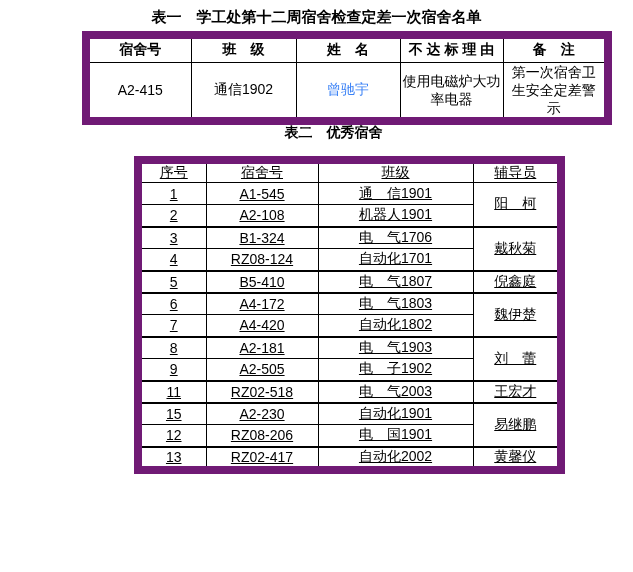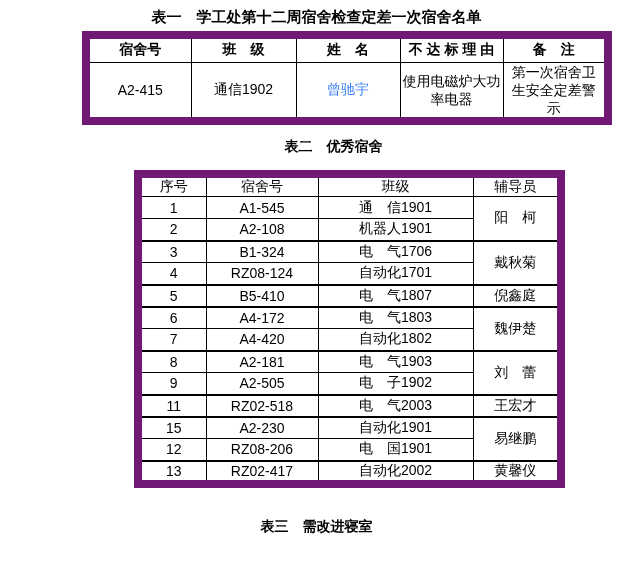--- a/index.html
+++ b/index.html
@@ -16,21 +16,21 @@
   .doc-title {
     position: absolute;
     left: 0;
     width: 633px;
     text-align: center;
     font-weight: bold;
     white-space: pre;
     line-height: 18px;
   }
   #title1 { top: 8px;   font-size: 15px; }
-  #title2 { top: 137px; font-size: 14px; padding-left: 34px; }
+  #title2 { top: 123px; font-size: 14px; padding-left: 34px; }
   #title3 { top: 517px; font-size: 14px; }
 
   table {
     position: absolute;
     border-collapse: collapse;
     table-layout: fixed;
     border: 8px solid #701a75;
     margin-left: 24px;
   }
   th, td {
@@ -47,21 +47,21 @@
   #table1 th { height: 27px; font-weight: bold; }
   #table1 td { height: 45px; }
   #table1 td.wrap {
     white-space: normal;
     word-break: break-all;
     line-height: 18px;
     padding: 0 2px;
   }
   .red-name { color: #3b82f6; }
 
-  #table2 { left: 110px; top: 170px; width: 423px; }
+  #table2 { left: 110px; top: 156px; width: 423px; text-decoration: underline; }
   #table2 th { height: 22px; font-weight: normal; }
   #table2 td { height: 22px; }
   #table2 tr.grp > td { border-top-width: 2px; }
 </style>
 </head>
 <body>
 
 <div class="page">
 
   <div class="doc-title" id="title1">表一　学工处第十二周宿舍检查定差一次宿舍名单</div>
@@ -177,15 +177,14 @@
     </tr>
     <tr class="grp">
       <td>13</td>
       <td>RZ02-417</td>
       <td>自动化2002</td>
       <td>黄馨仪</td>
     </tr>
   </tbody>
     </table>
 
-  <div class="doc-title" id="title3">表三　需改进寝室</div>
 
 </div>
 
 </body></html>

